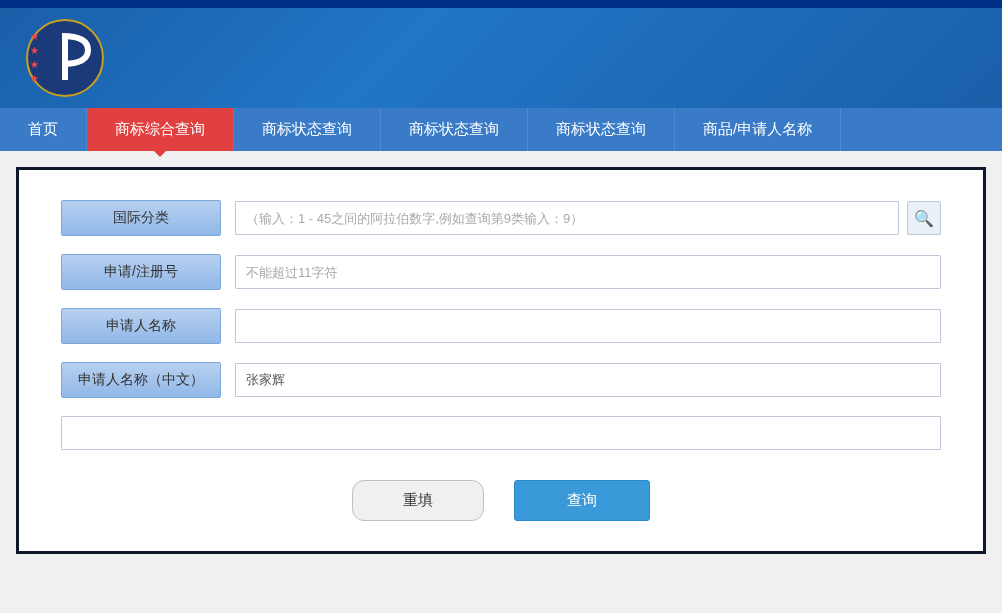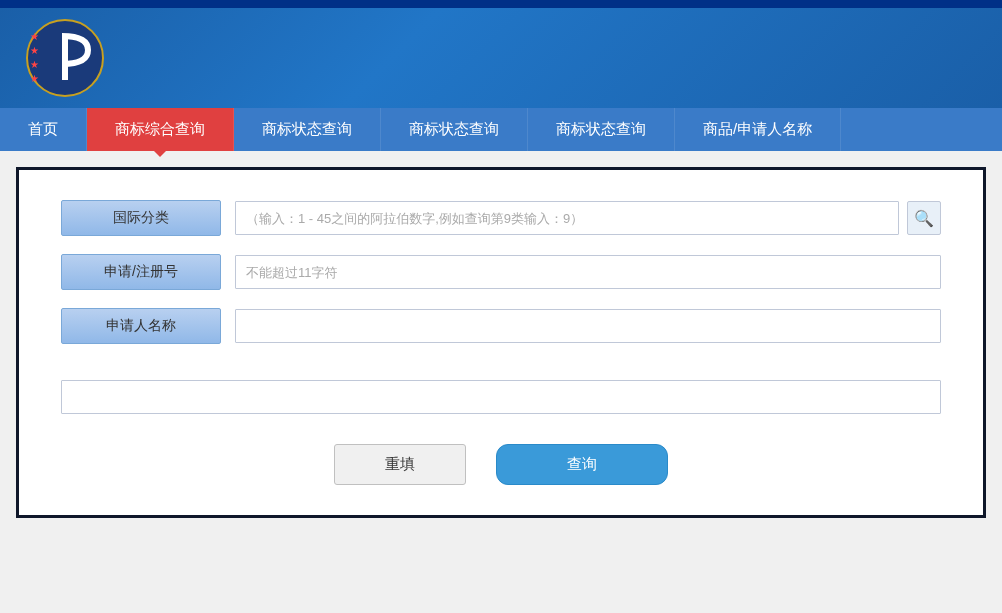--- a/index.html
+++ b/index.html
@@ -151,30 +151,30 @@
       gap: 30px;
       margin-top: 30px;
     }
     .btn-reset {
       padding: 10px 50px;
       background: #f0f0f0;
       border: 1px solid #c0c0c0;
       color: #333;
       font-size: 15px;
       cursor: pointer;
-      border-radius: 3px;
+      border-radius: 12px;
     }
     .btn-search {
-      padding: 10px 70px;
+      padding: 10px 52px;
       background: #3a9ad9;
       border: 1px solid #2a8ac9;
       color: #fff;
       font-size: 15px;
       cursor: pointer;
-      border-radius: 12px;
+      border-radius: 3px;
     }
   </style>
 </head>
 <body>
 
 <div class="top-bar">
   <span></span>
   <div class="top-bar-right">
     <span class="lang-zh" style="cursor:pointer;"></span>
     <span> </span>
@@ -231,20 +231,24 @@
           <input class="form-input" type="text" placeholder="不能超过11字符" style="">
         </div>
       </div>
       <div class="form-row">
         <div class="form-label">申请人名称</div>
         <div class="form-input-wrap">
           <input class="form-input" type="text" placeholder="" style="">
         </div>
       </div>
       <div class="form-row">
+        <div class="form-label">申请人名称（中文）</div>
+        <div class="form-input-wrap">
+          <input class="form-input" type="text" placeholder="" value="张家辉" style="">
+        </div>
       </div>
       <div class="form-row">
         <div class="form-input-wrap">
           <input class="form-input" type="text" placeholder="" style="">
         </div>
       </div>
       <div class="button-row">
         <button class="btn-reset">重填</button>
         <button class="btn-search">查询</button>
       </div>

